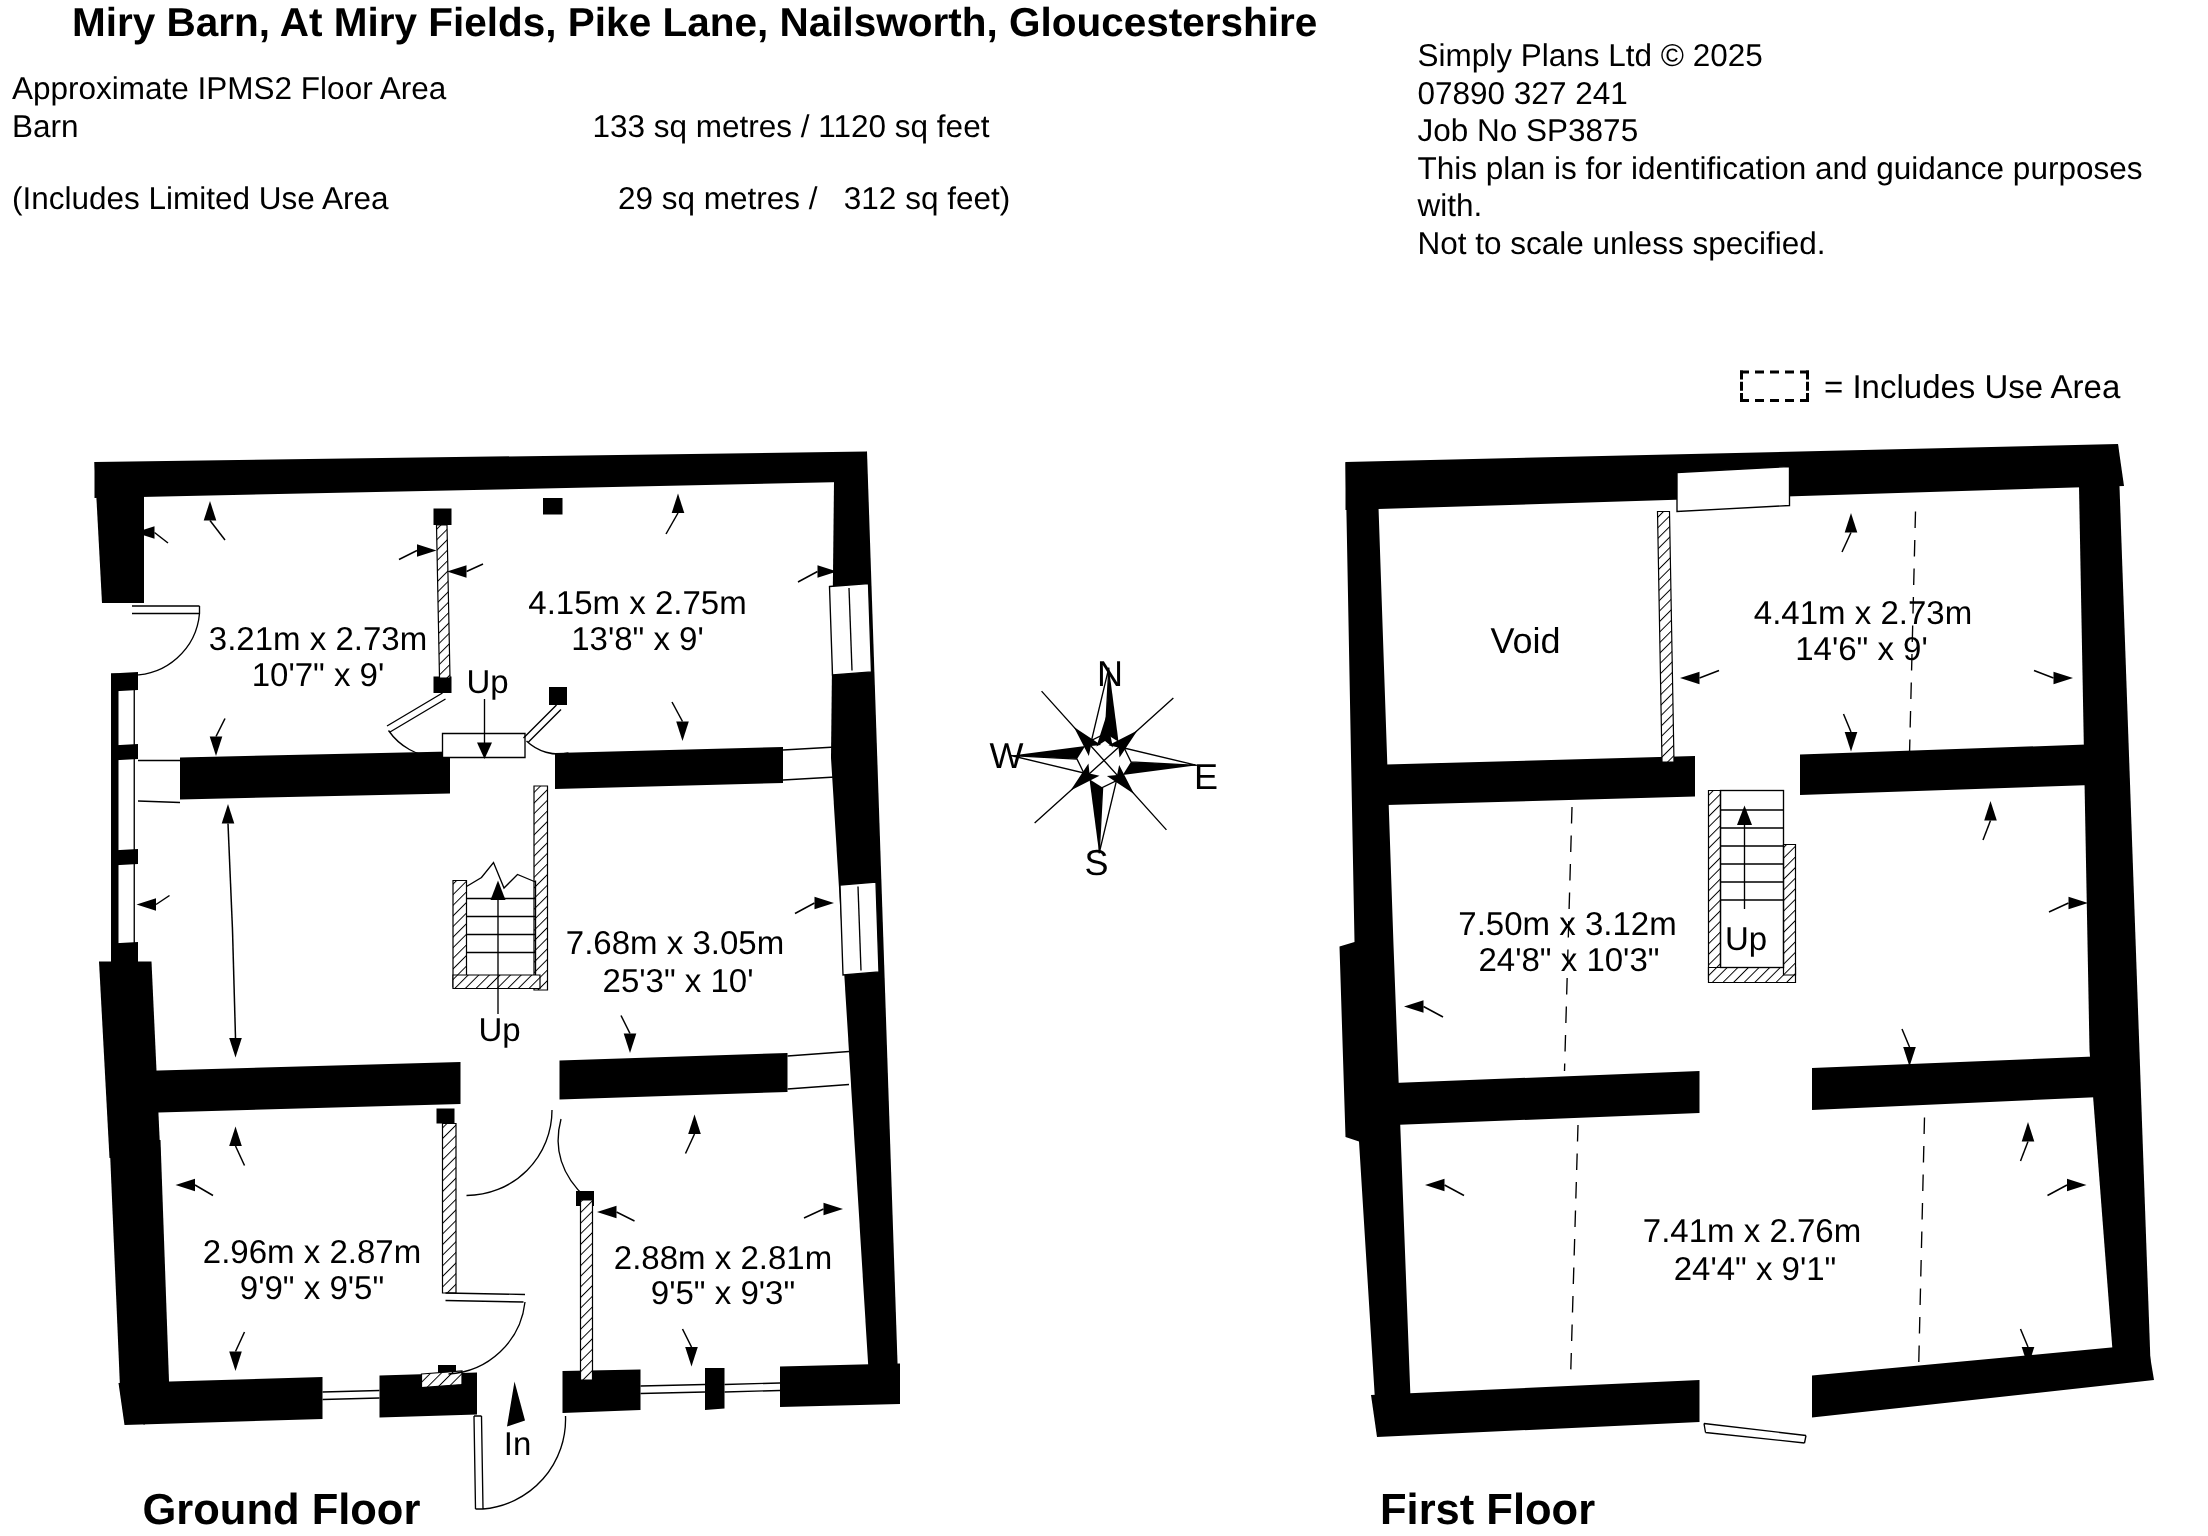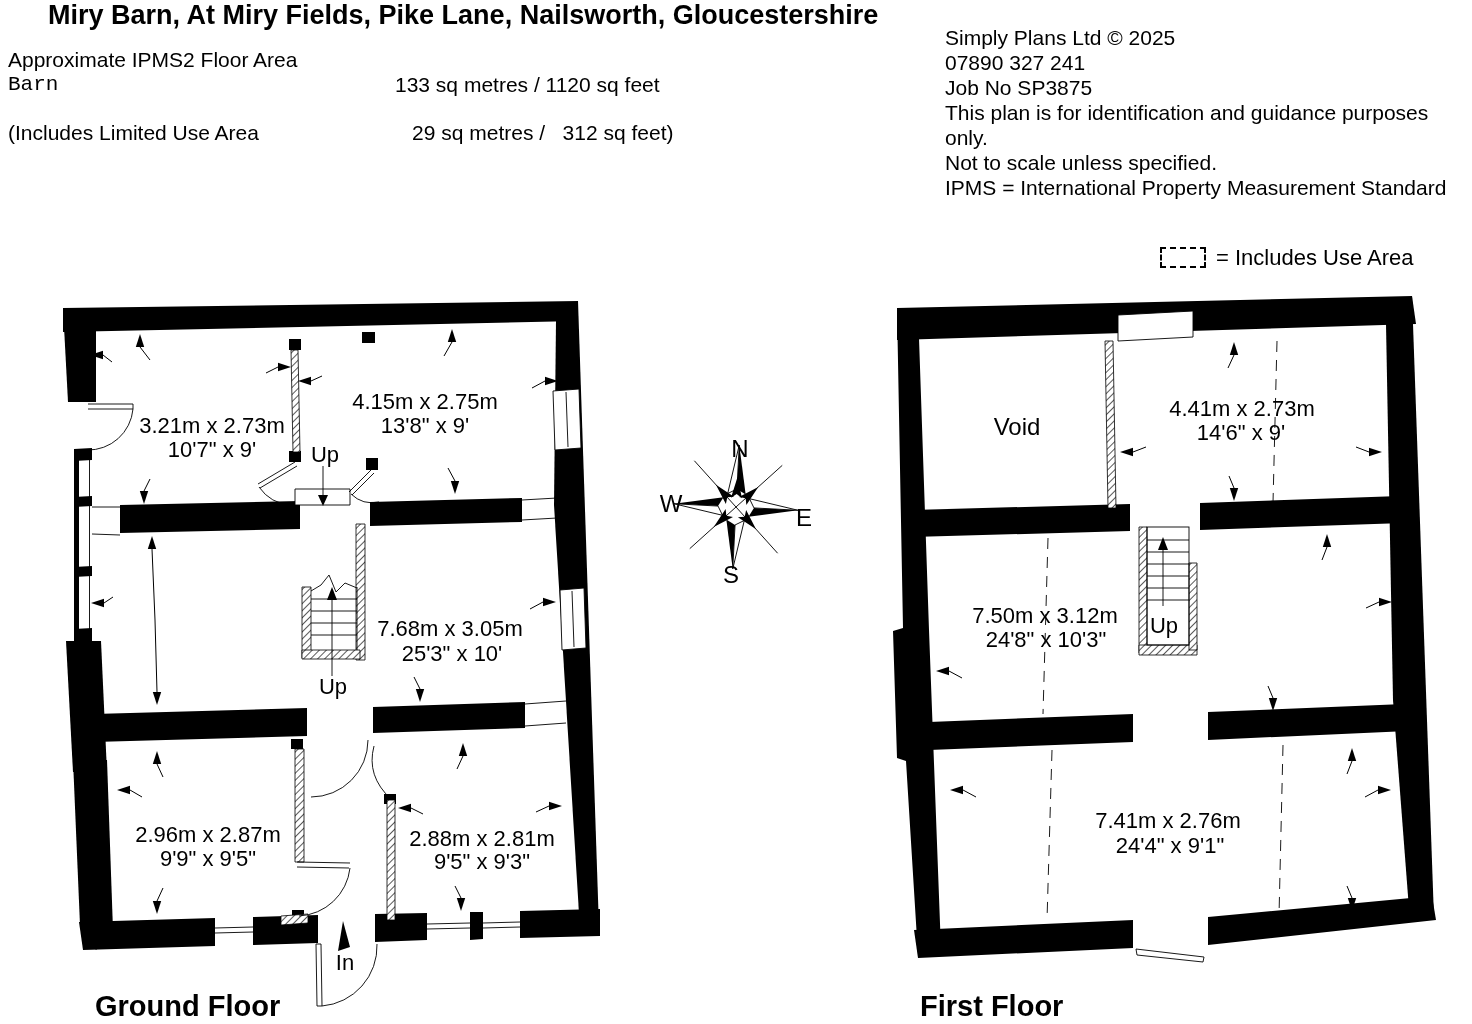--- a/index.html
+++ b/index.html
@@ -23,32 +23,31 @@
   .floor-title{font-size:29px;font-weight:bold;fill:#000;}
   .compass-letter{font-size:24px;text-anchor:middle;fill:#000;}
 </style>
 </head>
 <body>
 
 <div class="page">
 
   <div class="abs title">Miry Barn, At Miry Fields, Pike Lane, Nailsworth, Gloucestershire</div>
   <div class="abs hdr" style="left:8px;top:48px;">Approximate IPMS2 Floor Area</div>
-  <div class="abs hdr" style="left:8px;top:73px;font-family:Liberation Mono, monospace;">Barn</div>
+  <div class="abs hdr" style="left:8px;top:73px;">Barn</div>
   <div class="abs hdr" style="left:395px;top:73px;">133 sq metres / 1120 sq feet</div>
   <div class="abs hdr" style="left:8px;top:121px;text-align:center;">(Includes Limited Use Area</div>
   <div class="abs hdr" style="left:412px;top:121px;">29 sq metres /   312 sq feet)</div>
 
   <div class="abs company">
     <div>Simply Plans Ltd © 2025</div>
     <div>07890 327 241</div>
     <div>Job No SP3875</div>
-    <div>This plan is for identification and guidance purposes only.</div>
+    <div>This plan is for identification and guidance purposes with.</div>
     <div>Not to scale unless specified.</div>
-    <div>IPMS = International Property Measurement Standard</div>
   </div>
 
   <span class="legend-box"></span>
   <div class="abs legend-text">= Includes Use Area</div>
 
   <svg width="1472" height="1024" viewBox="0 0 1472 1024">
     <defs>
       <pattern id="hatch" patternUnits="userSpaceOnUse" width="5" height="5" patternTransform="rotate(45)">
         <rect width="5" height="5" fill="#fff"></rect>
         <line x1="0" y1="0" x2="0" y2="5" stroke="#000" stroke-width="1.3"></line>

